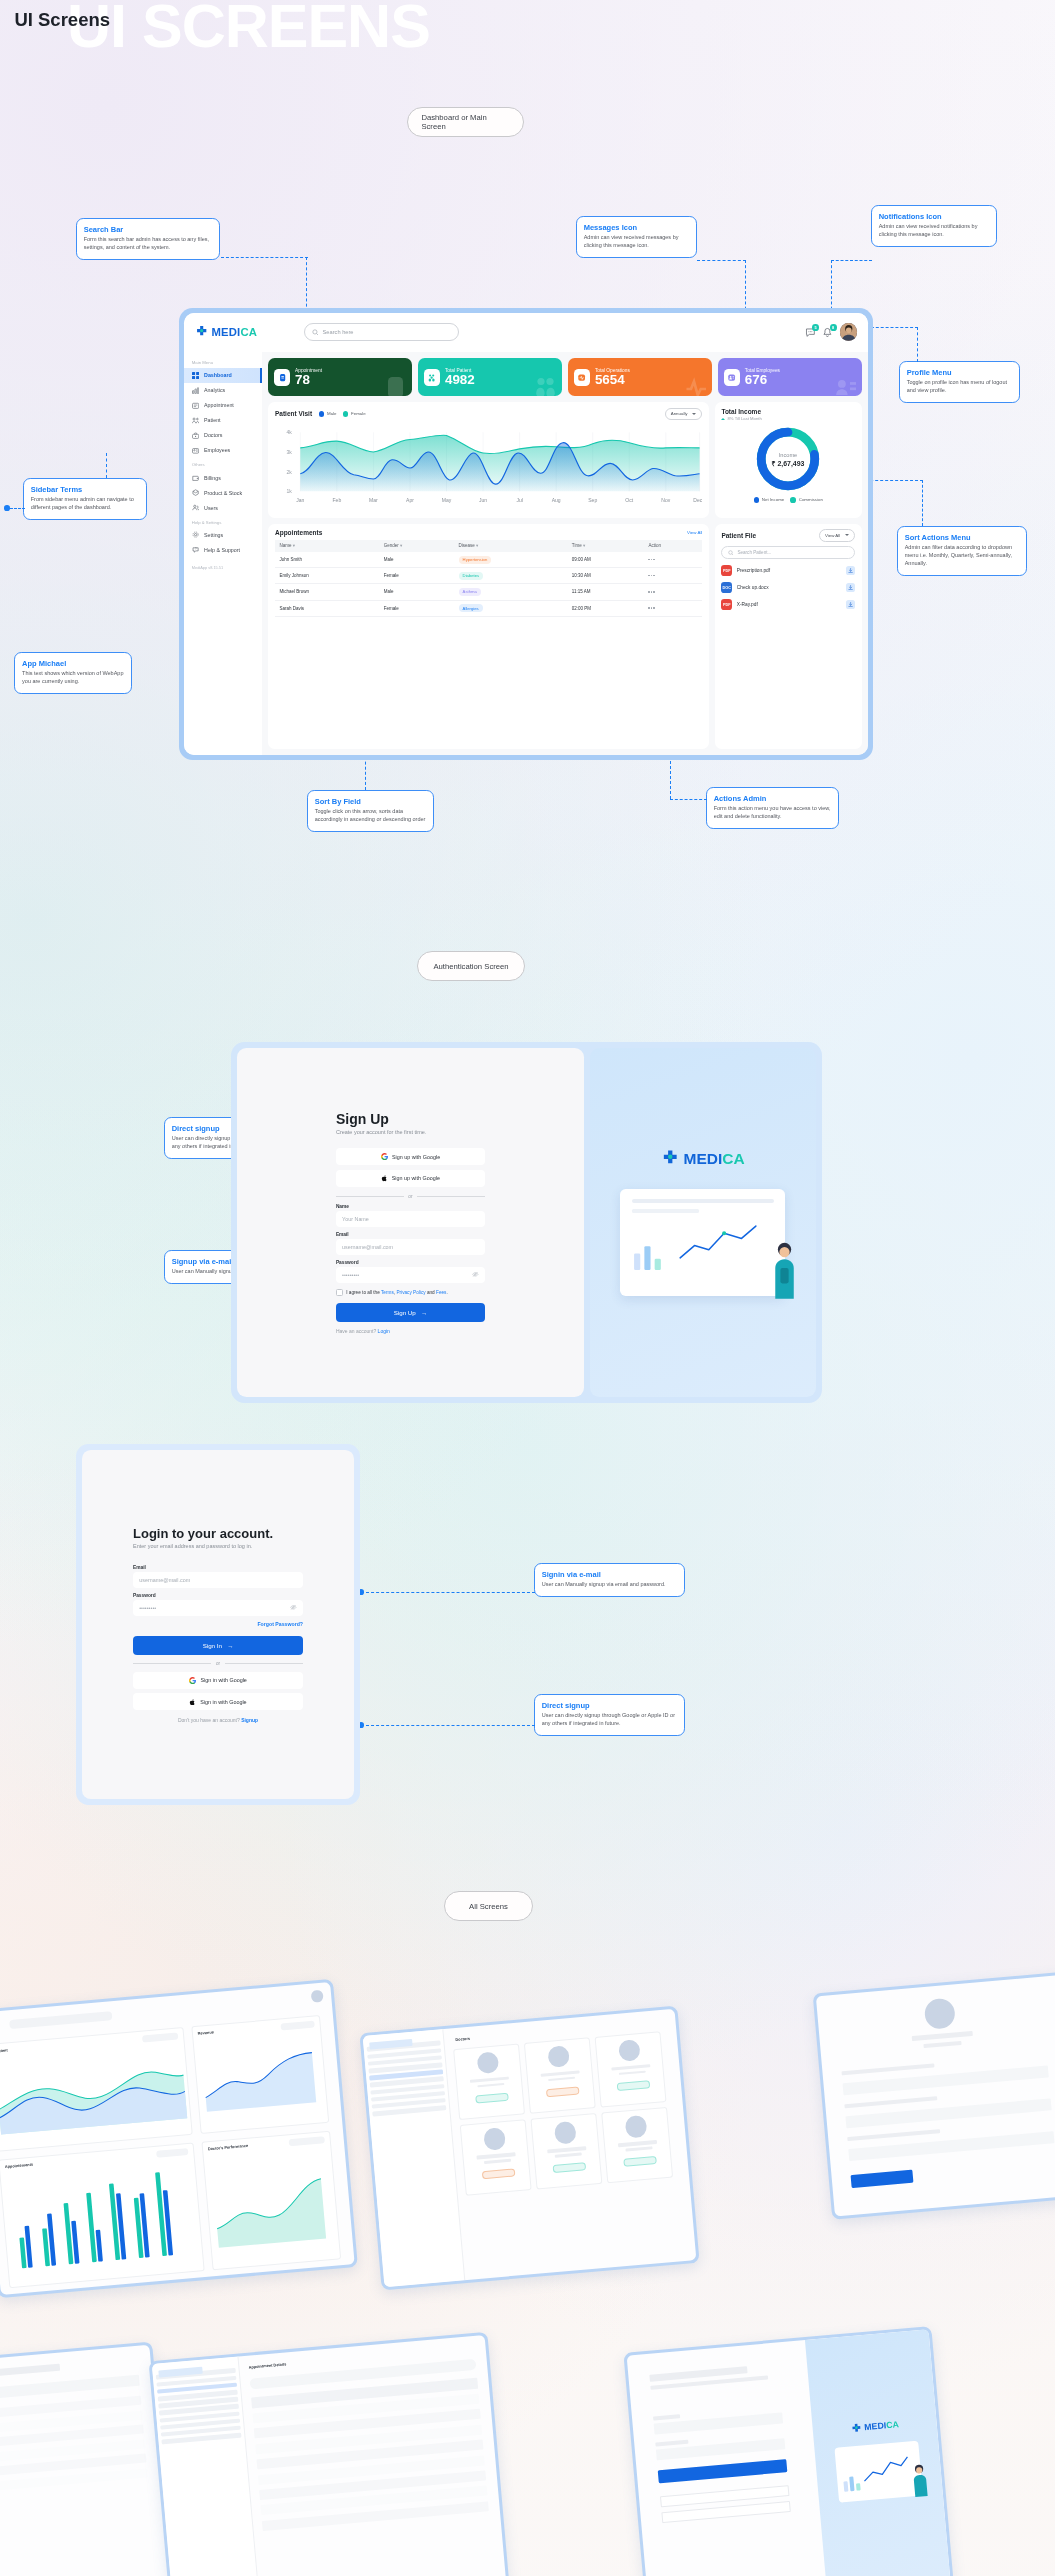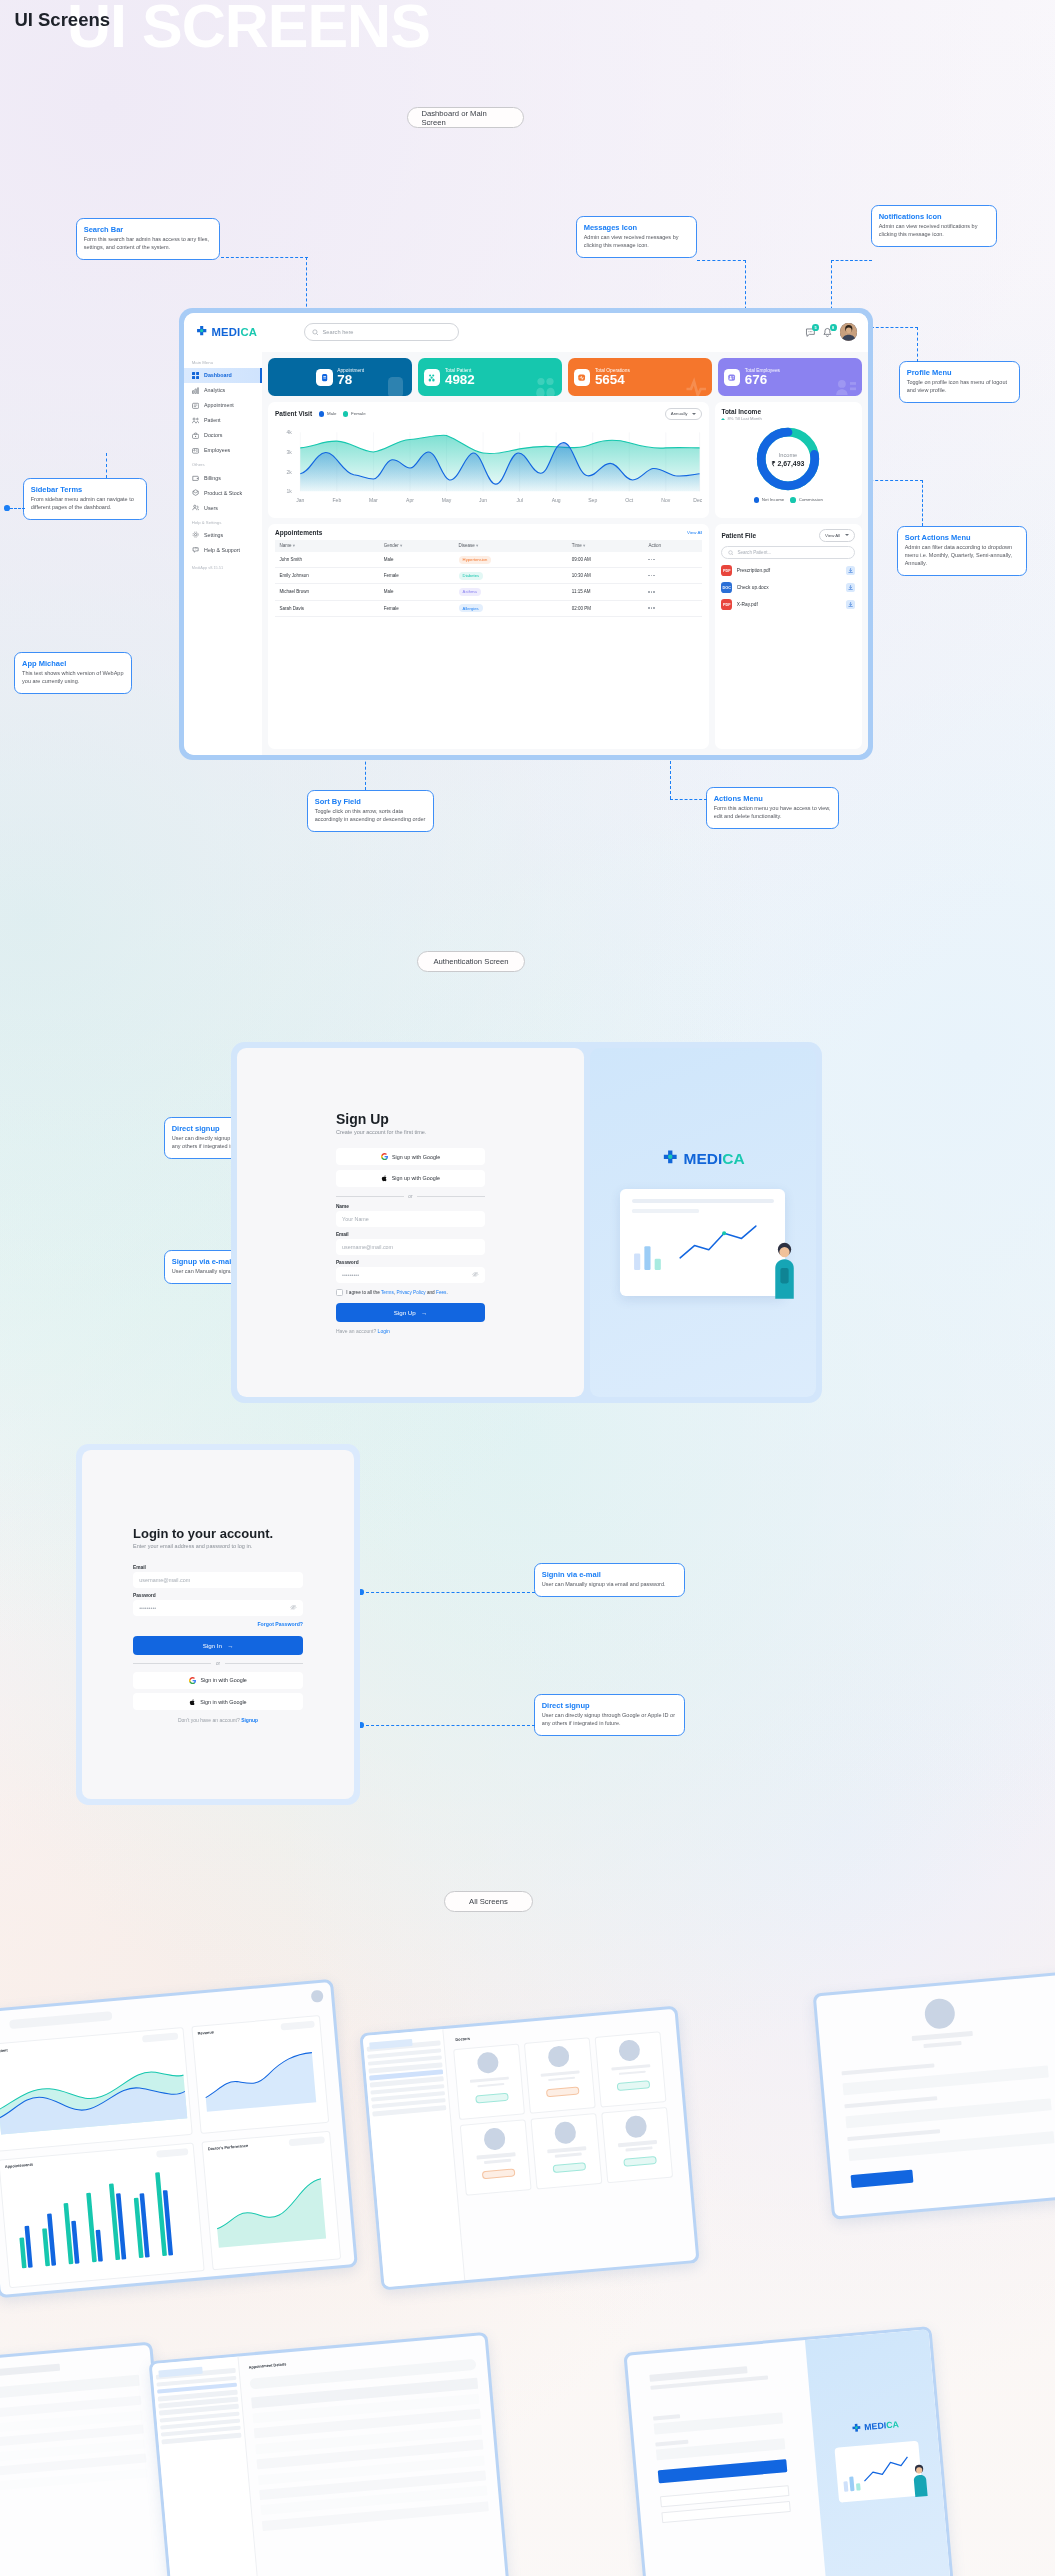--- a/index.html
+++ b/index.html
@@ -13,21 +13,21 @@
       radial-gradient(circle at 50% 41%, #dff2f0 0%, rgba(223,242,240,0) 30%),
       radial-gradient(circle at 80% 52%, #eef0fa 0%, rgba(238,240,250,0) 28%),
       radial-gradient(circle at 20% 56%, #f7eeea 0%, rgba(247,238,234,0) 26%),
       linear-gradient(180deg,#fbfafc 0%,#f8f7fa 18%,#f3f8f8 34%,#f7f3f6 48%,#fdf2ee 56%,#fbf7f5 66%,#fafafb 100%);
   }
   .wm { position:absolute; left:67px; top:-4.1px; font-size:61px; font-weight:700;
         color:#ffffff; letter-spacing:-1px; line-height:1; }
   .pgtitle { position:absolute; left:14.4px; top:9.3px; font-size:18.5px; font-weight:700; color:#1d2129; }
 
   .chip { position:absolute; background:#fffdfd; border:0.5px solid #c9c9cc; border-radius:15.5px;
-          height:21px; display:flex; align-items:center; justify-content:center;
+          height:30px; display:flex; align-items:center; justify-content:center;
           font-size:7.7px; color:#3c4048; padding:0 13.4px; }
 
   
   .co { position:absolute; background:#fff; border:0.7px solid #3d8ef7; border-radius:7.2px;
         padding:5.7px 6.7px 6.7px; }
   .co h4 { font-size:7.5px; color:#1a7ef5; font-weight:700; margin-bottom:2.6px; }
   .co p  { font-size:5.5px; color:#54575e; line-height:1.45; }
   .dot { position:absolute; width:5.7px; height:5.7px; background:#1a7ef5; border-radius:50%; }
   .dash-h { position:absolute; border-top:1px dashed #1a7ef5; }
   .dash-v { position:absolute; border-left:1px dashed #1a7ef5; }
@@ -209,21 +209,21 @@
 </div>
 
 <div class="co" style="left:307px; top:790px; width:127px;">
   <h4>Sort By Field</h4>
   <p>Toggle click on this arrow, sorts data accordingly in ascending or descending order</p>
 </div>
 <div class="dash-v" style="left:365px; top:650px; height:140px;"></div>
 <div class="dot" style="left:347px; top:648px;"></div>
 
 <div class="co" style="left:706px; top:787px; width:133px;">
-  <h4>Actions Menu</h4>
+  <h4>Actions Admin</h4>
   <p>Form this action menu you have access to view, edit and delete functionality.</p>
 </div>
 <div class="dash-v" style="left:670px; top:711px; height:88px;"></div>
 <div class="dash-h" style="left:670px; top:799px; width:37px;"></div>
 
 <div class="dash-outer">
  <div class="dash">
   <div class="topbar">
     <div class="logo">
       <div class="logo-mark">
@@ -387,21 +387,21 @@
                 </svg>
               </span>
               <span>Help &amp; Support</span>
             </div>
       </div>
       <div class="sb-ver">MediApp v8.15.51</div>
     </div>
 
     <div class="content">
       <div class="stats">
-        <div class="stat" style="background:#0369a1;justify-content:center;">
+        <div class="stat" style="background:#14532d;">
           <span class="sic">
                 <svg width="9.3" height="9.3" viewBox="0 0 18 18">
                   <rect x="4" y="2" width="10" height="14" rx="3" fill="#1266e0"></rect>
                   <rect x="6.5" y="6" width="5" height="1.5" fill="#fff"></rect>
                   <rect x="6.5" y="9" width="5" height="1.5" fill="#fff"></rect>
                   <circle cx="6.6" cy="3.4" r="1" fill="#1266e0"></circle>
                   <circle cx="11.4" cy="3.4" r="1" fill="#1266e0"></circle>
                 </svg>
               </span>
           <div>

